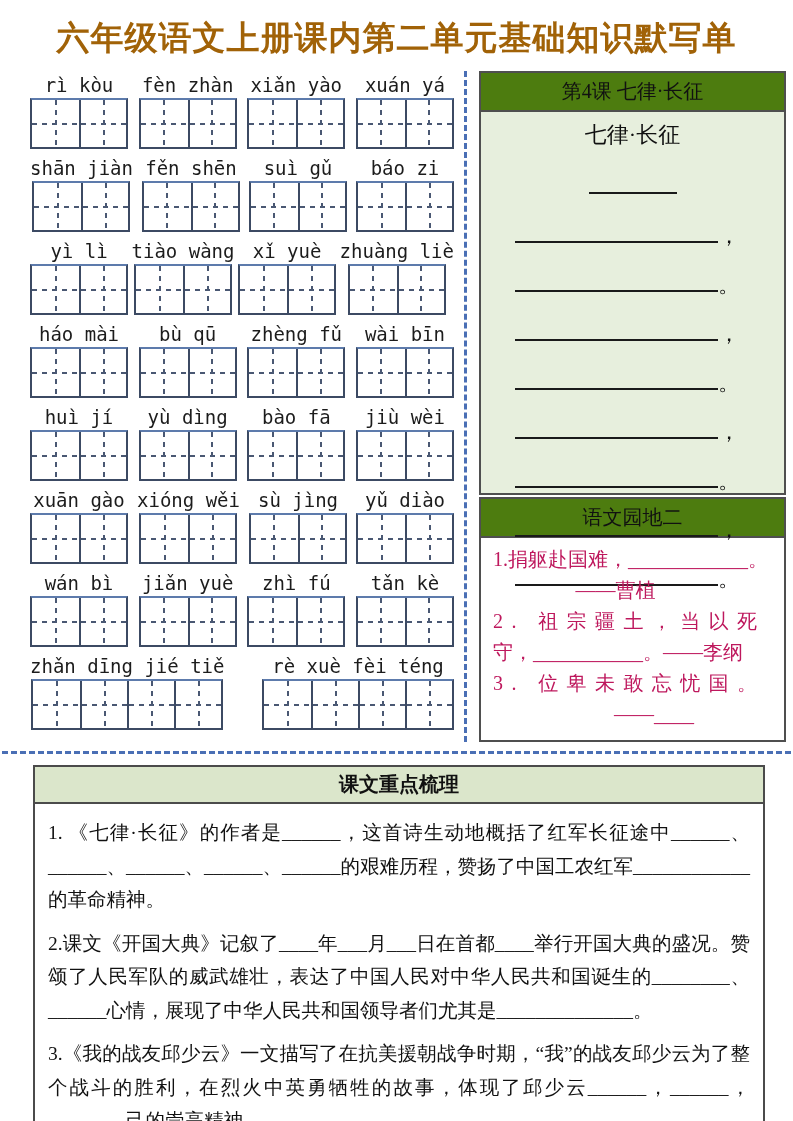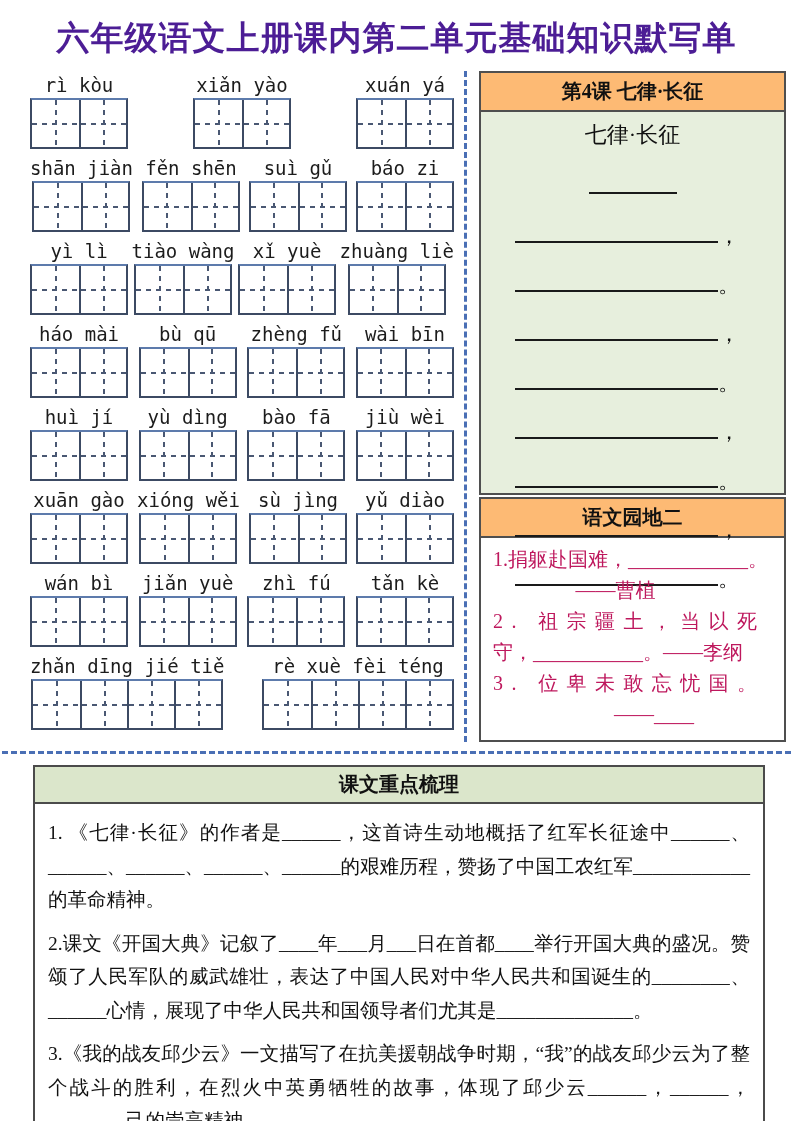--- a/index.html
+++ b/index.html
@@ -4,21 +4,21 @@
 <style>
   html,body{margin:0;padding:0;background:#ffffff;}
   .page{
     width:793px;height:1121px;margin:0 auto;background:#fff;
     font-family:"Liberation Serif","DejaVu Serif",serif;color:#111;
     position:relative;overflow:hidden;box-sizing:border-box;
   }
   
   .page-title{
     text-align:center;font-size:33px;font-weight:900;letter-spacing:1px;
-    padding:16px 0 10px 0;color:#4c1d95;
+    padding:16px 0 10px 0;color:#a16207;
   }
   
   .content{display:flex;align-items:stretch;padding:0 5px 0 30px;}
   .left-col{width:424px;flex:none;padding-top:2px;}
   .right-col{
     flex:1;margin-left:10px;border-left:3px dashed #4a6fb5;
     padding:0 2px 0 12px;min-height:660px;
   }
   
   .pin-row{display:flex;justify-content:space-between;margin-bottom:7px;}
@@ -37,22 +37,22 @@
       repeating-linear-gradient(to right,#4a5873 0 5px,transparent 5px 10px),
       repeating-linear-gradient(to bottom,#4a5873 0 5px,transparent 5px 10px);
     background-size:100% 2px,2px 100%;
     background-position:center center,center center;
     background-repeat:no-repeat,no-repeat;
   }
   .cell + .cell{border-left:2px solid #3c4a63;}
   
   .panel{border:2px solid #4f4f4f;box-sizing:border-box;}
   .panel-header{
-    background:#fdba74;border-bottom:2px solid #4f4f4f;
-    text-align:center;font-size:20px;font-weight:700;
+    background:#4d7c0f;border-bottom:2px solid #4f4f4f;
+    text-align:center;font-size:20px;font-weight:400;
     padding:5px 0;color:#111;
   }
   .poem-panel{background:#e7efdd;height:424px;}
   .poem-title{text-align:center;font-size:22px;padding-top:8px;color:#111;}
   .author-line{
     display:block;width:88px;height:16px;margin:26px auto 0 auto;
     border-bottom:2px solid #1a1a1a;
   }
   .poem-lines{padding:0 44px 0 34px;}
   .poem-line{display:flex;align-items:flex-end;margin-top:33px;height:16px;}
@@ -90,20 +90,27 @@
 
     <div class="pin-row">
           <div class="word-group">
             <div class="pinyin">rì kòu</div>
             <div class="grid">
               <div class="cell"></div>
               <div class="cell"></div>
             </div>
           </div>
           <div class="word-group">
+            <div class="pinyin">fèn zhàn</div>
+            <div class="grid">
+              <div class="cell"></div>
+              <div class="cell"></div>
+            </div>
+          </div>
+          <div class="word-group">
             <div class="pinyin">xiǎn yào</div>
             <div class="grid">
               <div class="cell"></div>
               <div class="cell"></div>
             </div>
           </div>
           <div class="word-group">
             <div class="pinyin">xuán yá</div>
             <div class="grid">
               <div class="cell"></div>

